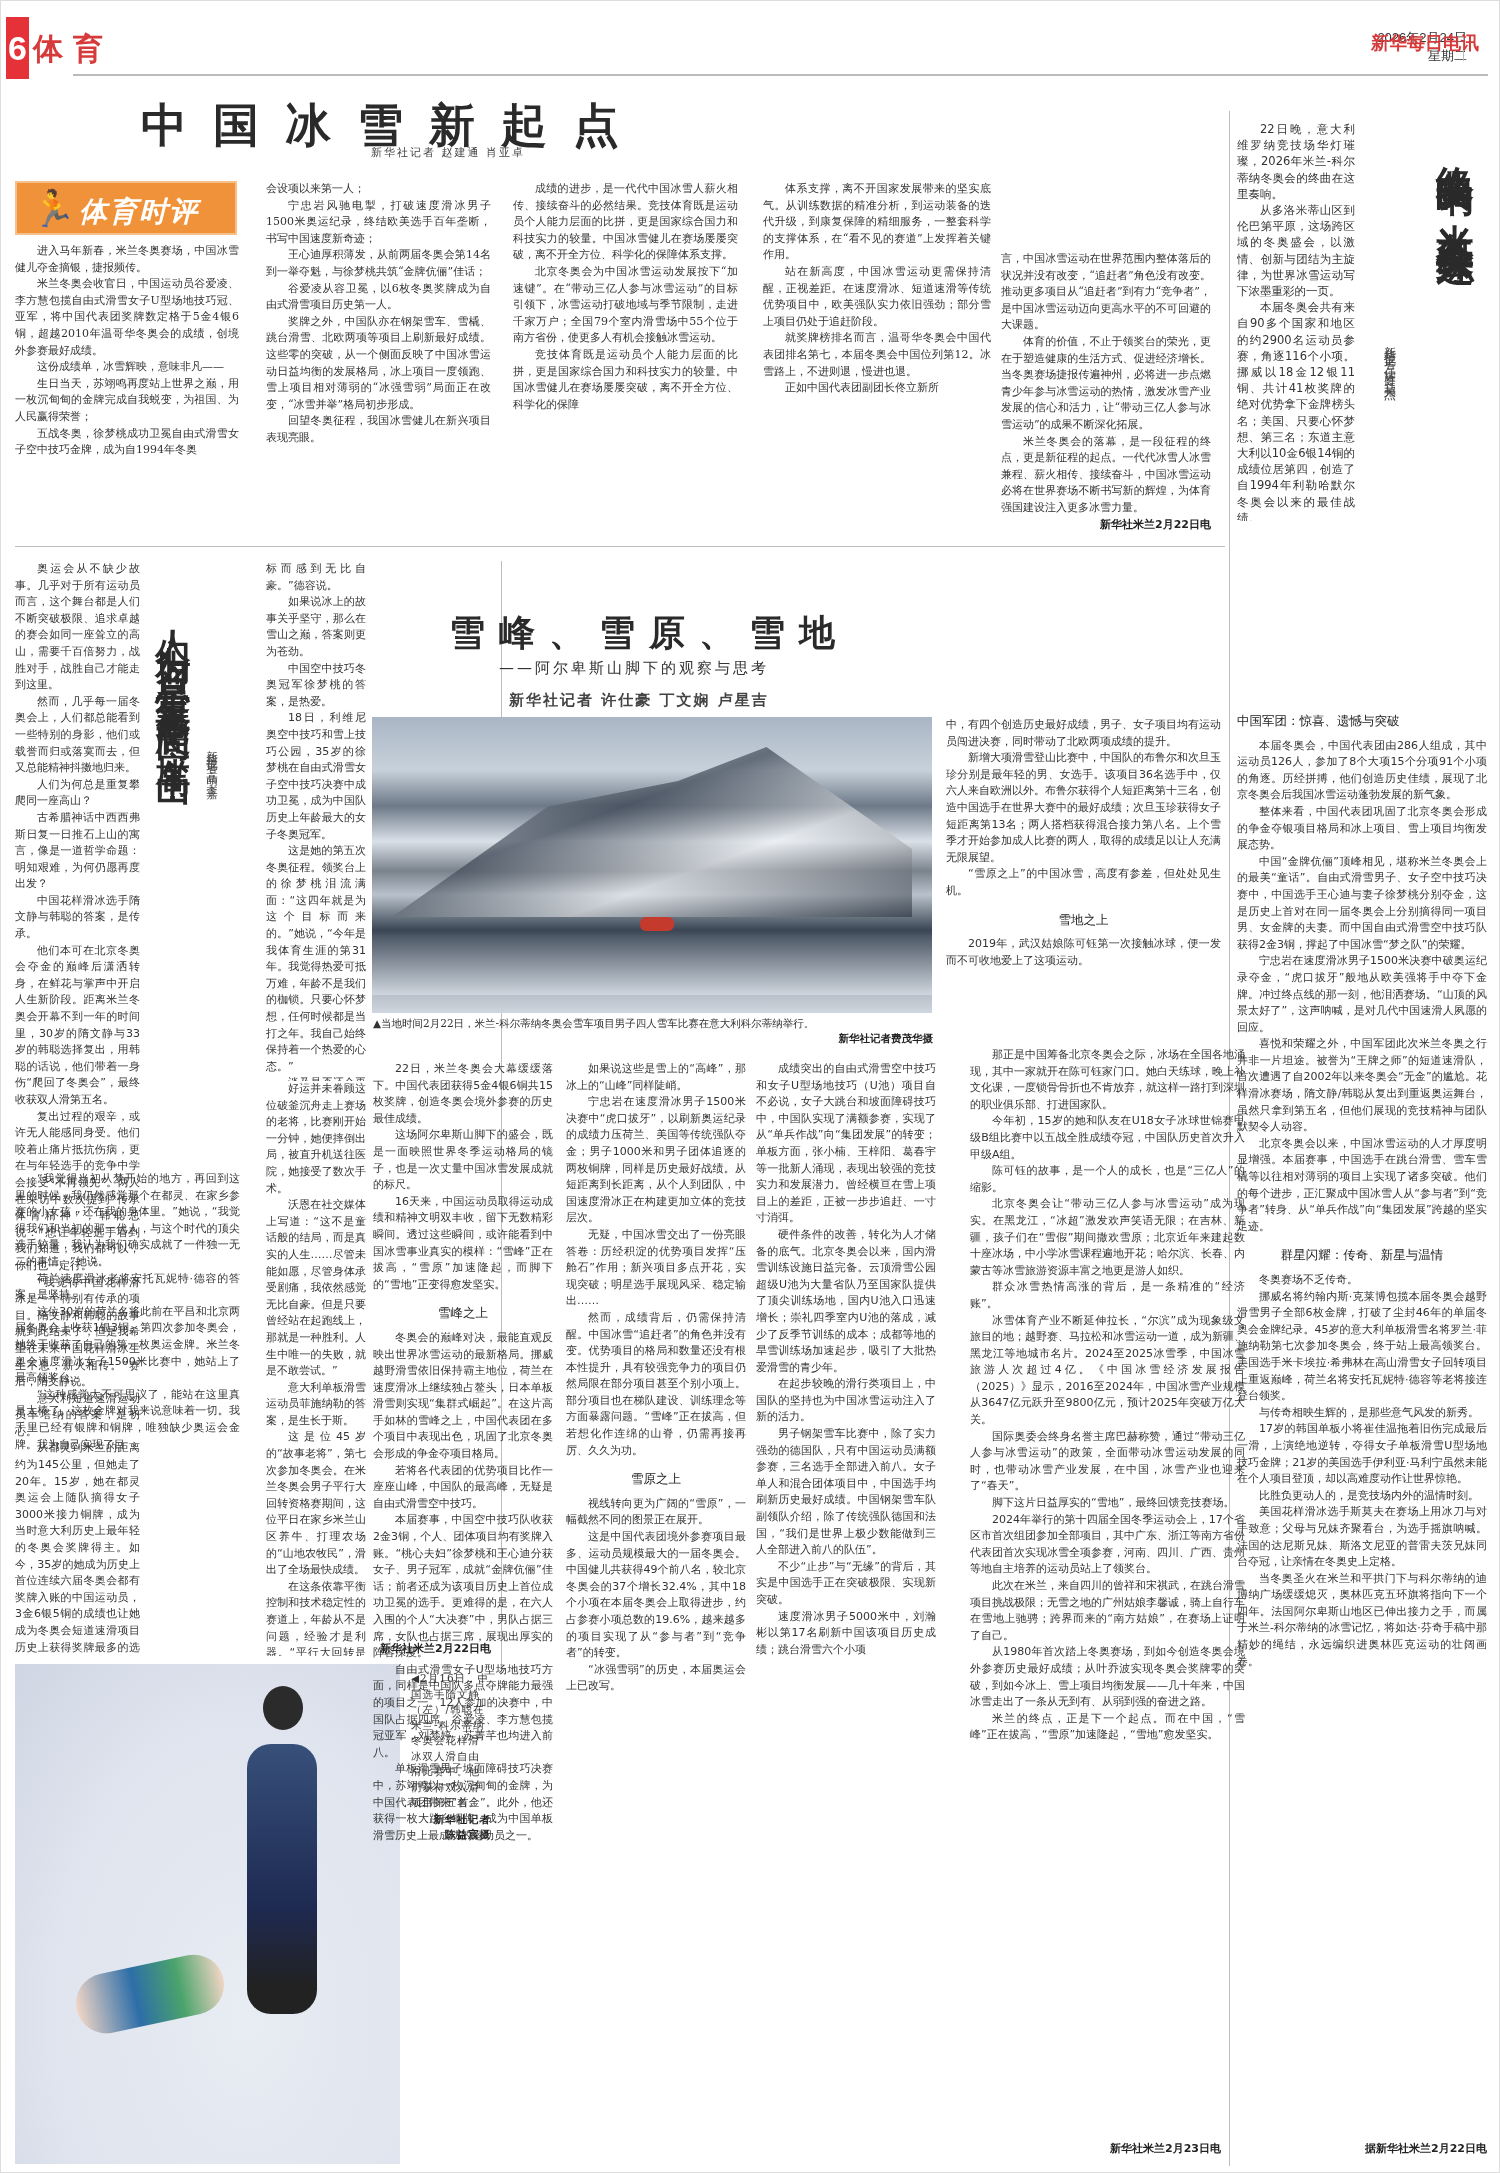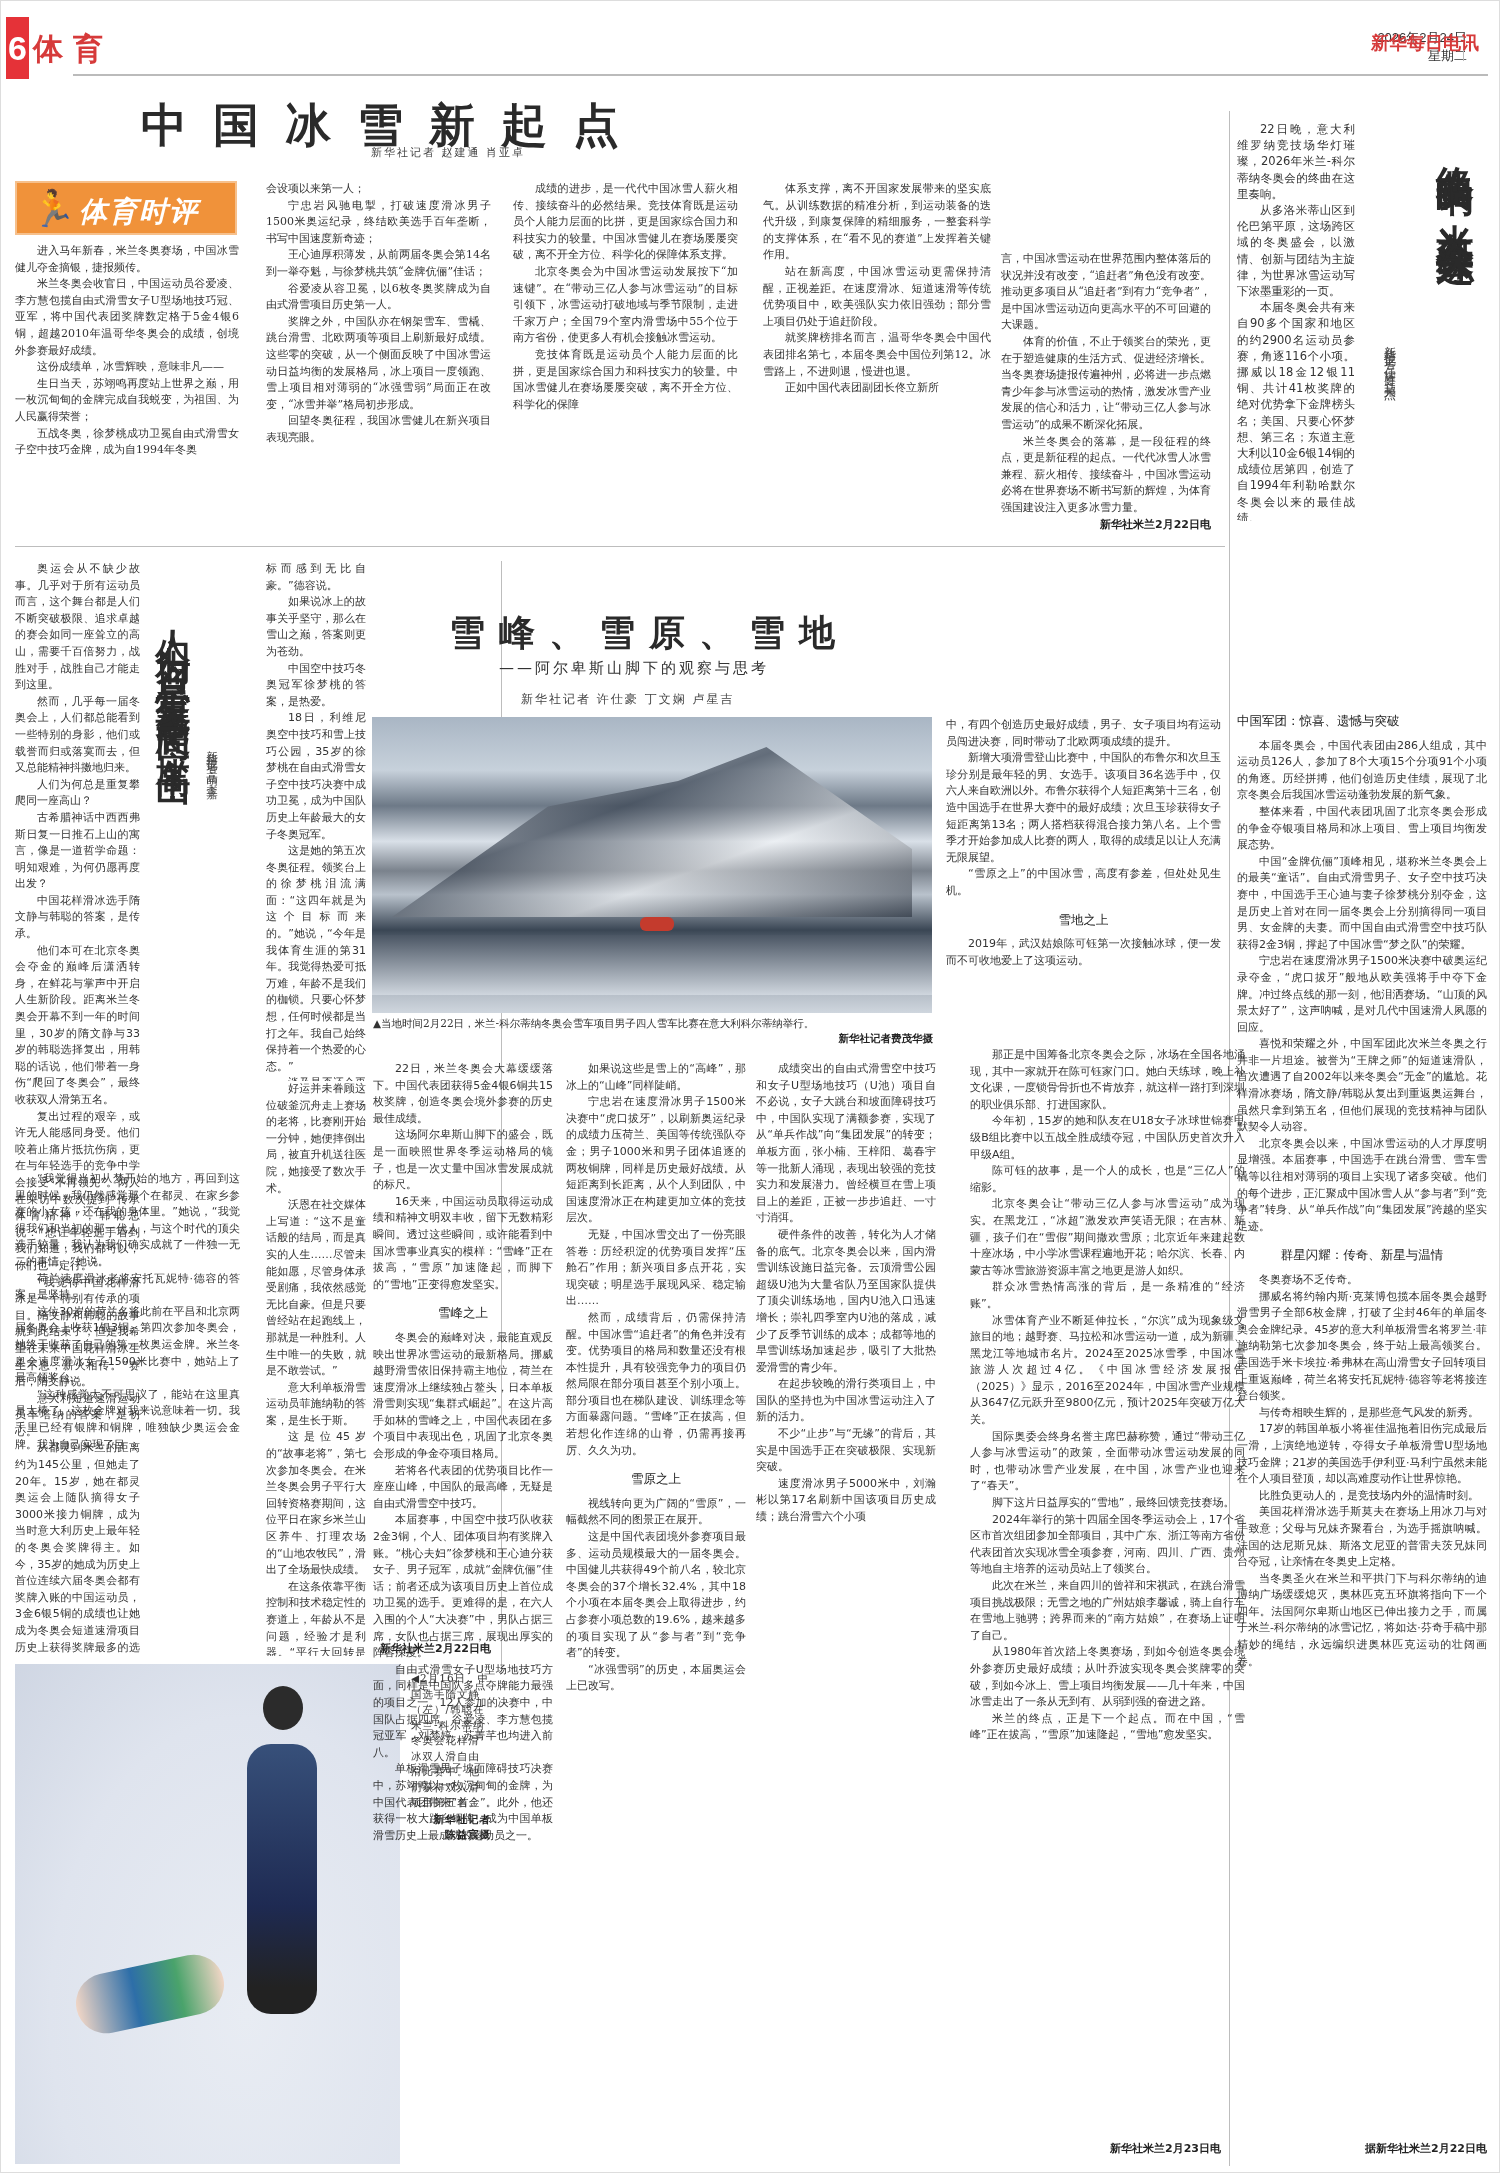--- a/index.html
+++ b/index.html
@@ -37,21 +37,21 @@
   .rule-v { position: absolute; width: 1px; background: #bdbdbd; }
 
   
   .vtitle { position: absolute; writing-mode: vertical-rl; font-weight: bold; color: #2a2a2a; letter-spacing: 4px; }
   .vbyline { position: absolute; writing-mode: vertical-rl; font-size: 12px; color: #444; letter-spacing: 3px; }
 
   .subhead { font-family: "DejaVu Sans", sans-serif; font-weight: normal; font-size: 12.5px; color: #222; text-align: center; text-indent: 0 !important; margin: 12px 0 8px; }
 
   .headline2 { position: absolute; left: 455px; top: 608px; width: 520px; font-size: 36px; font-weight: bold; letter-spacing: 14px; color: #2a2a2a; }
   .subtitle2 { position: absolute; left: 498px; top: 658px; font-family: "DejaVu Sans", sans-serif; font-size: 15px; letter-spacing: 3px; color: #333; }
-  .byline2 { position: absolute; left: 520px; top: 690px; font-size: 12px; color: #444; letter-spacing: 2px; }
+  .byline2 { position: absolute; left: 508px; top: 690px; font-size: 15px; color: #444; letter-spacing: 2px; font-weight: bold; }
 
   .photo1 { position: absolute; left: 371px; top: 716px; width: 560px; height: 296px;
     background: linear-gradient(180deg, #a9b6c4 0%, #c7d1db 18%, #6d7987 30%, #d9e0e8 42%, #7a828c 52%, #b9c2cc 60%, #3a4654 72%, #8a94a0 82%, #cfd6de 100%); overflow: hidden; }
   .photo1 .mtn { position: absolute; left: 20px; top: 30px; width: 520px; height: 170px;
     background: linear-gradient(160deg, rgba(255,255,255,0.6), rgba(60,70,84,0.7) 40%, rgba(255,255,255,0.5) 65%, rgba(40,48,60,0.6));
     clip-path: polygon(0 100%, 30% 35%, 55% 20%, 72% 0, 100% 60%, 100% 100%); }
   .photo1 .sled { position: absolute; left: 268px; top: 200px; width: 34px; height: 14px; background: #c43b2d; border-radius: 6px; }
   .photo1 .track { position: absolute; left: 0; top: 218px; width: 560px; height: 60px; background: linear-gradient(180deg, #4b5664, #cfd6de); }
   .caption1 { position: absolute; left: 372px; top: 1015px; width: 560px; font-size: 10.5px; line-height: 15px; color: #333; }
   .caption1 .credit { position: absolute; right: 0; top: 15px; font-family: "DejaVu Sans", sans-serif; font-weight: bold; color: #222; }
@@ -248,20 +248,21 @@
     <p>然而，成绩背后，仍需保持清醒。中国冰雪“追赶者”的角色并没有变。优势项目的格局和数量还没有根本性提升，具有较强竞争力的项目仍然局限在部分项目甚至个别小项上。部分项目也在梯队建设、训练理念等方面暴露问题。“雪峰”正在拔高，但若想化作连绵的山脊，仍需再接再厉、久久为功。</p>
     <p class="subhead">雪原之上</p>
     <p>视线转向更为广阔的“雪原”，一幅截然不同的图景正在展开。</p>
     <p>这是中国代表团境外参赛项目最多、运动员规模最大的一届冬奥会。中国健儿共获得49个前八名，较北京冬奥会的37个增长32.4%，其中18个小项在本届冬奥会上取得进步，约占参赛小项总数的19.6%，越来越多的项目实现了从“参与者”到“竞争者”的转变。</p>
     <p>“冰强雪弱”的历史，本届奥运会上已改写。</p>
   </div>
   <div class="col sans" style="left:755px;top:1060px;width:180px;height:1100px;">
     <p>成绩突出的自由式滑雪空中技巧和女子U型场地技巧（U池）项目自不必说，女子大跳台和坡面障碍技巧中，中国队实现了满额参赛，实现了从“单兵作战”向“集团发展”的转变；单板方面，张小楠、王梓阳、葛春宇等一批新人涌现，表现出较强的竞技实力和发展潜力。曾经横亘在雪上项目上的差距，正被一步步追赶、一寸寸消弭。</p>
     <p>硬件条件的改善，转化为人才储备的底气。北京冬奥会以来，国内滑雪训练设施日益完备。云顶滑雪公园超级U池为大量省队乃至国家队提供了顶尖训练场地，国内U池入口迅速增长；崇礼四季室内U池的落成，减少了反季节训练的成本；成都等地的旱雪训练场加速起步，吸引了大批热爱滑雪的青少年。</p>
     <p>在起步较晚的滑行类项目上，中国队的坚持也为中国冰雪运动注入了新的活力。</p>
+    <p>男子钢架雪车比赛中，除了实力强劲的德国队，只有中国运动员满额参赛，三名选手全部进入前八。女子单人和混合团体项目中，中国选手均刷新历史最好成绩。中国钢架雪车队副领队介绍，除了传统强队德国和法国，“我们是世界上极少数能做到三人全部进入前八的队伍”。</p>
     <p>不少“止步”与“无缘”的背后，其实是中国选手正在突破极限、实现新突破。</p>
     <p>速度滑冰男子5000米中，刘瀚彬以第17名刷新中国该项目历史成绩；跳台滑雪六个小项</p>
   </div>
   <div class="col sans" style="left:921px;top:1046px;width:275px;height:1080px;margin-left:48px;">
     <p>那正是中国筹备北京冬奥会之际，冰场在全国各地涌现，其中一家就开在陈可钰家门口。她白天练球，晚上补文化课，一度锁骨骨折也不肯放弃，就这样一路打到深圳的职业俱乐部、打进国家队。</p>
     <p>今年初，15岁的她和队友在U18女子冰球世锦赛甲级B组比赛中以五战全胜成绩夺冠，中国队历史首次升入甲级A组。</p>
     <p>陈可钰的故事，是一个人的成长，也是“三亿人”的缩影。</p>
     <p>北京冬奥会让“带动三亿人参与冰雪运动”成为现实。在黑龙江，“冰超”激发欢声笑语无限；在吉林、新疆，孩子们在“雪假”期间撒欢雪原；北京近年来建起数十座冰场，中小学冰雪课程遍地开花；哈尔滨、长春、内蒙古等冰雪旅游资源丰富之地更是游人如织。</p>
     <p>群众冰雪热情高涨的背后，是一条精准的“经济账”。</p>
     <p>冰雪体育产业不断延伸拉长，“尔滨”成为现象级文旅目的地；越野赛、马拉松和冰雪运动一道，成为新疆、黑龙江等地城市名片。2024至2025冰雪季，中国冰雪旅游人次超过4亿。《中国冰雪经济发展报告（2025）》显示，2016至2024年，中国冰雪产业规模从3647亿元跃升至9800亿元，预计2025年突破万亿大关。</p>

